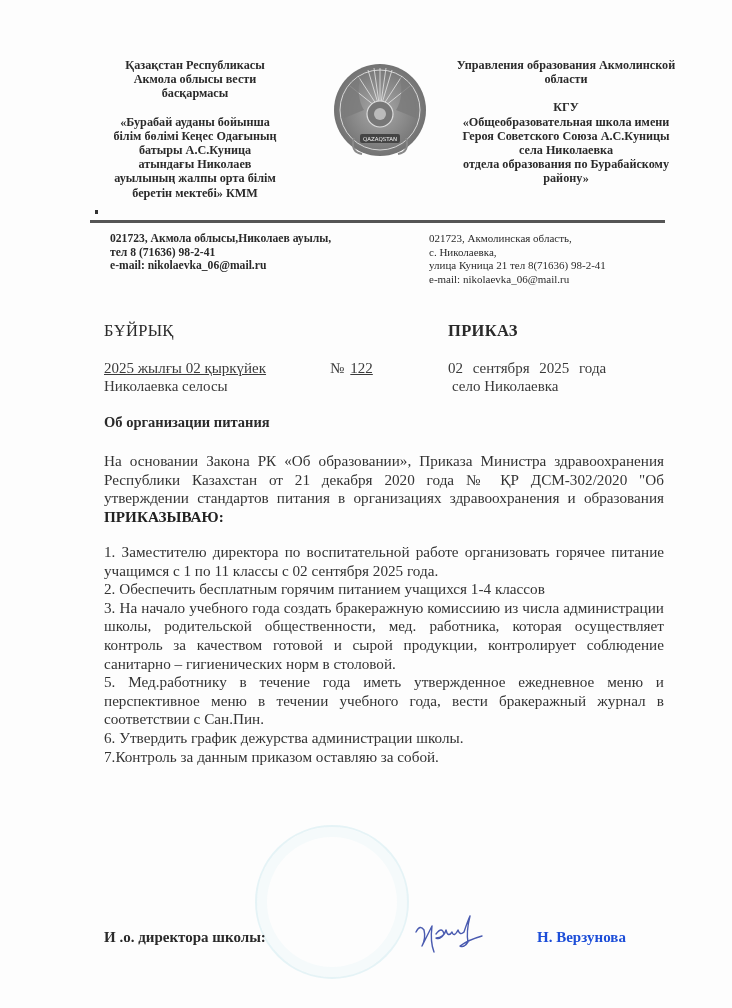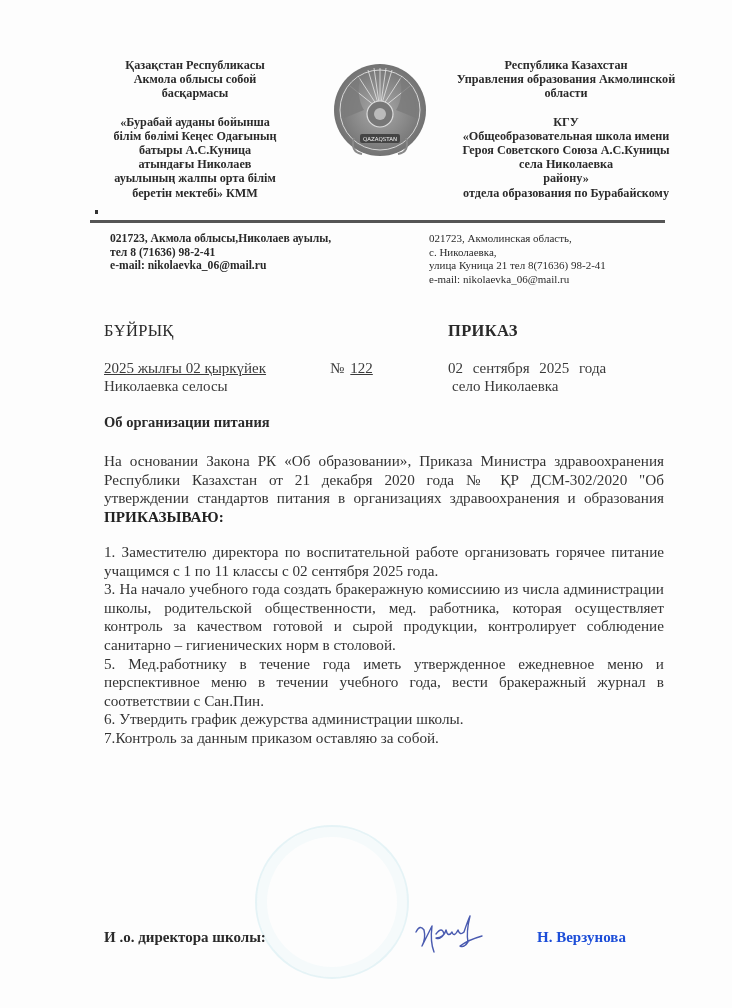--- a/index.html
+++ b/index.html
@@ -45,21 +45,21 @@
 </style>
 </head>
 <body>
 
 <div class="page">
 
   <div class="stamp"></div>
 
   <div class="hdr-left">
     <div>Қазақстан Республикасы</div>
-    <div>Акмола облысы собой</div>
+    <div>Акмола облысы вести</div>
     <div>басқармасы</div>
     <div class="gap"></div>
     <div>«Бурабай ауданы бойынша</div>
     <div>білім бөлімі Кеңес Одағының</div>
     <div>батыры А.С.Куница</div>
     <div>атындағы Николаев</div>
     <div>ауылының жалпы орта білім</div>
     <div>беретін мектебі» КММ</div>
   </div>
 
@@ -87,30 +87,29 @@
     <path d="M86 70 Q90 40 70 28 Q74 50 66 62 Z" fill="#7a7a7a" opacity="0.8"></path>
     <circle cx="50" cy="66" r="13" fill="#777" stroke="#ddd" stroke-width="1.2"></circle>
     <circle cx="50" cy="66" r="6" fill="#bbb"></circle>
     <rect x="30" y="86" width="40" height="9" rx="2" fill="#444"></rect>
     <text x="50" y="93" font-size="5.5" text-anchor="middle" fill="#eee" font-family="DejaVu Sans, sans-serif">QAZAQSTAN</text>
     <path d="M24 90 Q20 104 32 106" fill="none" stroke="#888" stroke-width="2"></path>
     <path d="M76 90 Q80 104 68 106" fill="none" stroke="#888" stroke-width="2"></path>
   </svg>
 
   <div class="hdr-right">
-    <div>Республика Казахстан</div>
     <div>Управления образования Акмолинской</div>
     <div>области</div>
     <div class="gap"></div>
     <div>КГУ</div>
     <div>«Общеобразовательная школа имени</div>
     <div>Героя Советского Союза А.С.Куницы</div>
     <div>села Николаевка</div>
+    <div>отдела образования по Бурабайскому</div>
     <div>району»</div>
-    <div>отдела образования по Бурабайскому</div>
   </div>
 
   <div class="tick"></div>
   <div class="rule"></div>
 
   <div class="addr-left">
     <div>021723, Акмола облысы,Николаев ауылы,</div>
     <div>тел 8 (71636) 98-2-41</div>
     <div>e-mail: nikolaevka_06@mail.ru</div>
   </div>
@@ -134,20 +133,21 @@
   <div class="place-ru">село Николаевка</div>
 
   <div class="subject">Об организации питания</div>
 
   <div class="body b-intro">
     <span>На основании Закона РК «Об образовании», Приказа Министра здравоохранения Республики Казахстан от 21 декабря 2020 года № ҚР ДСМ-302/2020 "Об утверждении стандартов питания в организациях здравоохранения и образования </span><strong>ПРИКАЗЫВАЮ:</strong>
   </div>
 
   <div class="body b-items">
     <p>1. Заместителю директора по воспитательной работе организовать горячее питание учащимся с 1 по 11 классы с 02 сентября 2025  года.</p>
+    <p>2. Обеспечить бесплатным горячим питанием учащихся 1-4 классов</p>
     <p>3. На начало учебного года создать бракеражную комиссиию из числа администрации школы, родительской общественности, мед. работника, которая осуществляет контроль за качеством готовой и сырой продукции, контролирует соблюдение санитарно – гигиенических норм в столовой.</p>
     <p>5. Мед.работнику в течение года  иметь утвержденное ежедневное меню и перспективное меню в течении учебного года, вести бракеражный журнал в соответствии с Сан.Пин.</p>
     <p>6. Утвердить график дежурства администрации школы.</p>
     <p>7.Контроль за данным приказом оставляю за собой.</p>
   </div>
 
   <div class="sign-title">И .о. директора школы:</div>
   <svg class="signature" viewBox="0 0 80 48">
     <path d="M6 20 Q10 12 14 18 Q16 26 12 34 Q18 22 22 14 Q20 30 24 40 M26 22 Q32 14 34 22 Q30 28 26 26 Q34 26 36 18 Q38 26 42 20 Q44 26 48 18 Q50 24 54 20 Q58 8 60 4 Q56 20 58 30 Q54 36 50 34 Q58 28 72 24" fill="none" stroke="#4a5bb0" stroke-width="1.4" stroke-linecap="round" stroke-linejoin="round"></path>
   </svg>

